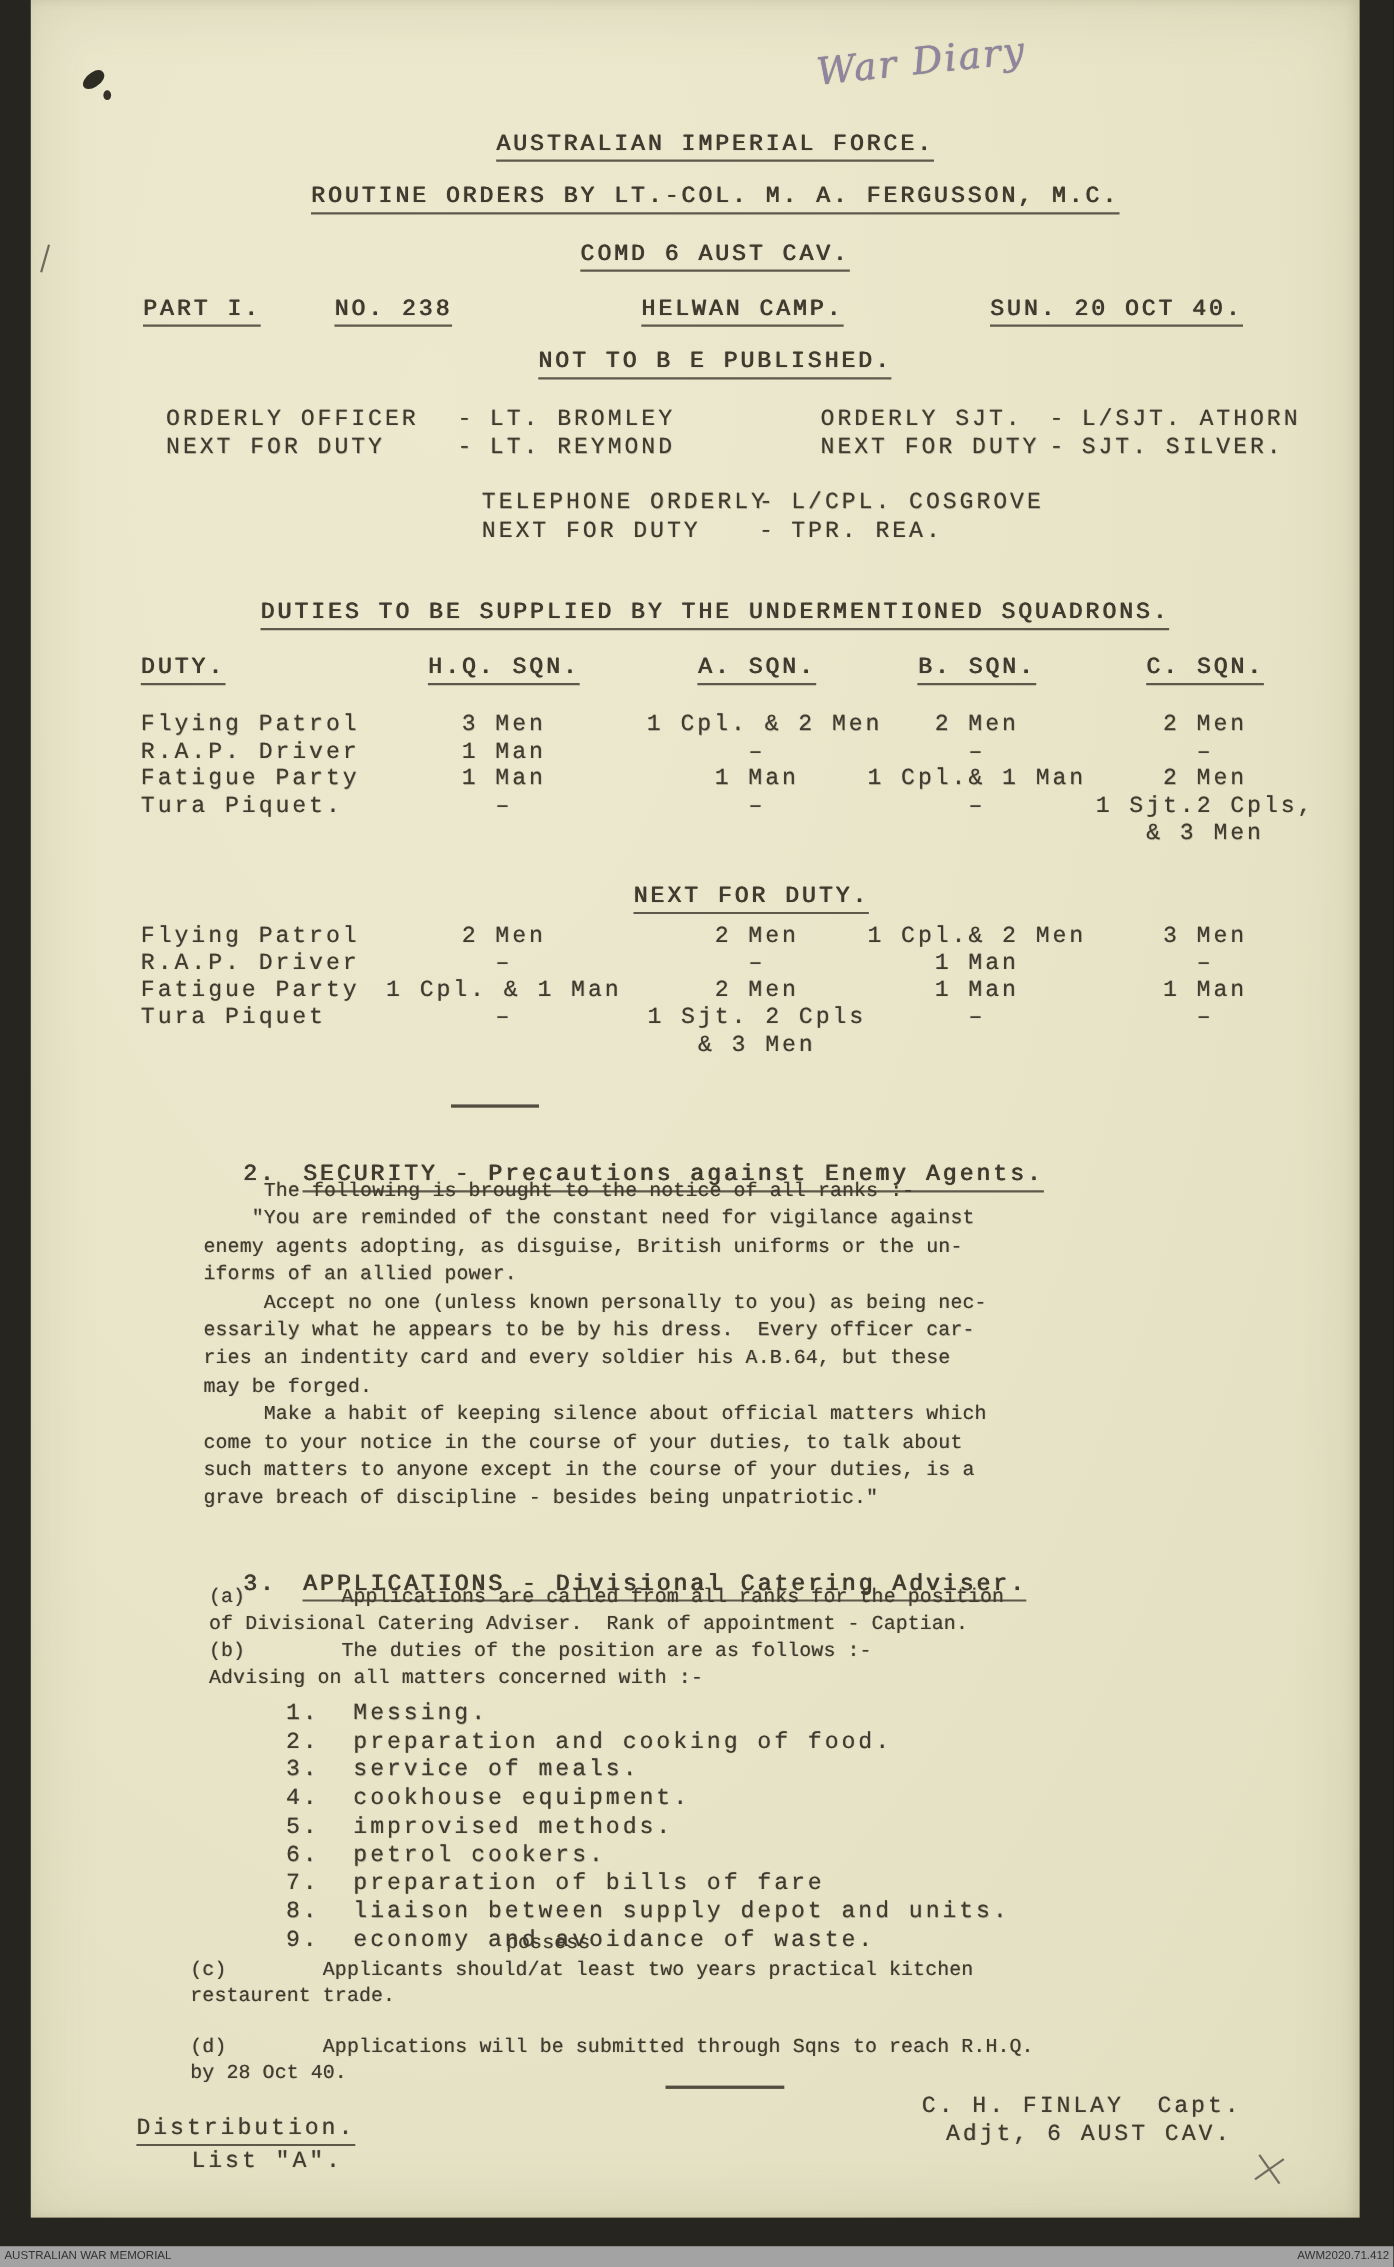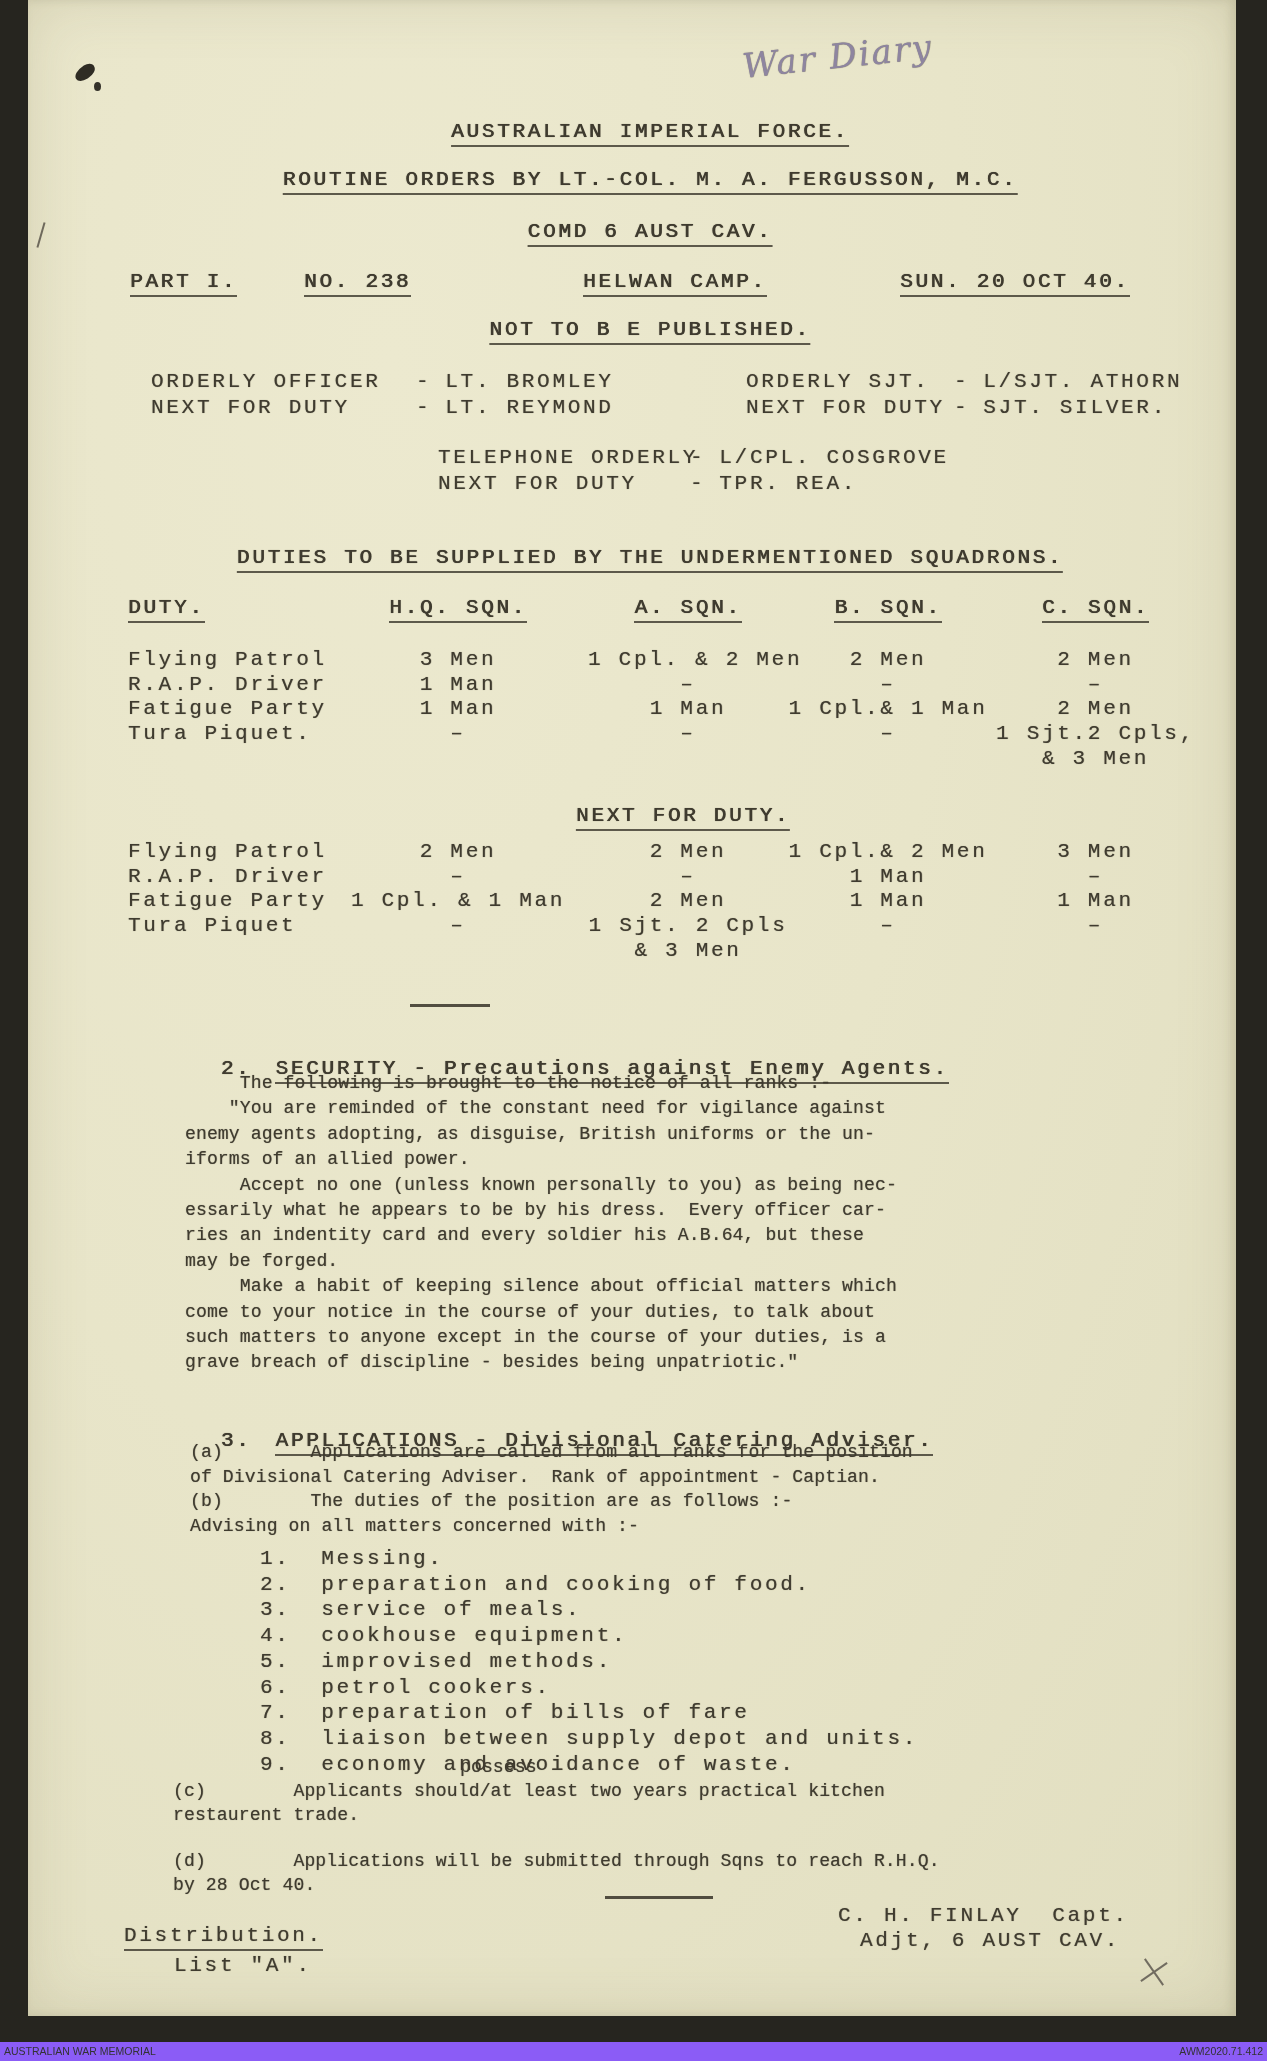--- a/index.html
+++ b/index.html
@@ -28,21 +28,21 @@
   .hand { position:absolute; font-family:"DejaVu Serif",serif; font-style:italic;
           color:#8e85a0; transform:rotate(-6deg); letter-spacing:2px; font-size:34px; }
   .xmark { position:absolute; width:28px; height:28px; transform:rotate(10deg); }
   .xmark i { position:absolute; left:-2px; top:13px; width:32px; height:2px; background:#716c60; display:block; }
   .xmark i:first-child { transform:rotate(45deg); }
   .xmark i:last-child  { transform:rotate(-45deg); }
   .blob  { position:absolute; left:46px; top:66px; width:22px; height:13px; background:#2f2c24;
            border-radius:60% 40% 55% 45%; transform:rotate(-32deg); }
   .blob2 { position:absolute; left:66px; top:82px; width:7px; height:9px; background:#34312a; border-radius:50%; }
   .slash { position:absolute; left:12px; top:222px; width:2px; height:26px; background:#6e695c; transform:rotate(16deg); }
-  .footer { position:absolute; left:0; top:2042px; width:1267px; height:19px; background:#8b5cf6;
+  .footer { position:absolute; left:0; top:2042px; width:1267px; height:19px; background:#a3a3a3;
             font-family:"Liberation Sans",sans-serif; font-size:10.5px; color:#323232; }
   .footer .fl { position:absolute; left:4px;  top:3px; }
   .footer .fr { position:absolute; right:4px; top:3px;text-align:center; }
   .sig { line-height:24px; }
 </style>
 </head>
 <body>
 
 <div class="stage">
   <div class="paper ink">

